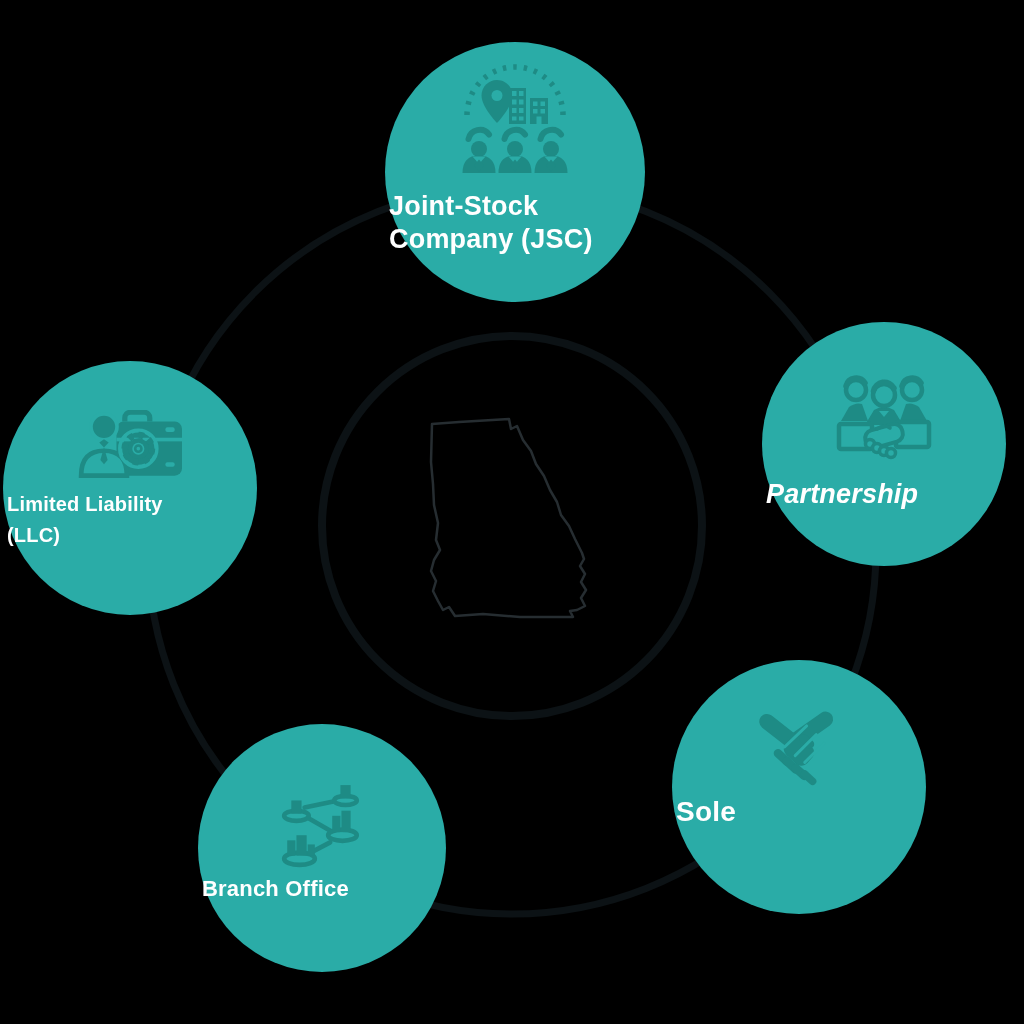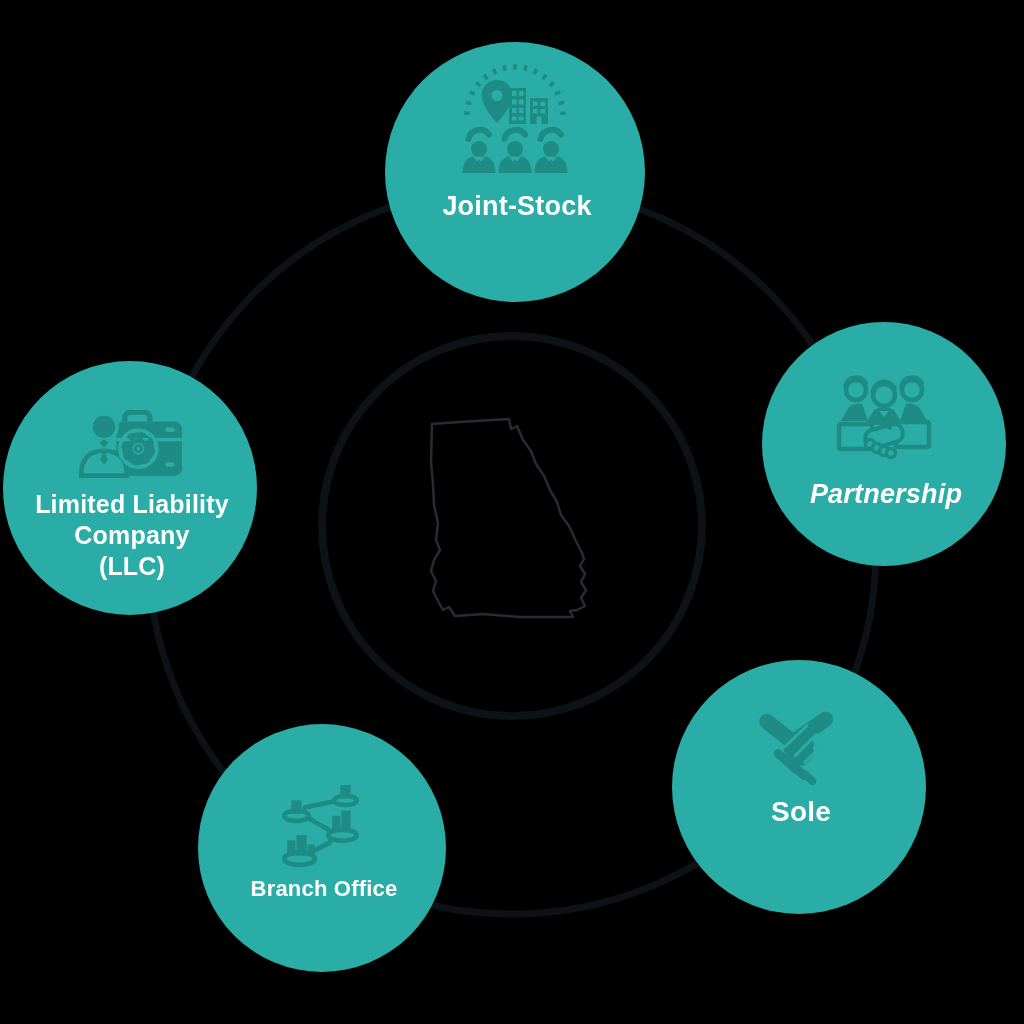--- a/index.html
+++ b/index.html
@@ -9,21 +9,21 @@
     font-family:"Liberation Sans","DejaVu Sans",sans-serif;
   }
   .stage{position:absolute;inset:0;}
   .bg-graphic{position:absolute;left:0;top:0;}
   .node{
     position:absolute;border-radius:50%;
     background:var(--node-fill,#2aaca7);
   }
   .node svg{position:absolute;left:50%;transform:translateX(-50%);}
   .label{
-    position:absolute;left:4px;right:0;text-align:center;
+    position:absolute;left:4px;right:0;text-align:left;
     color:var(--label-color,#fff);font-weight:800;letter-spacing:.2px;
   }
   .label span{display:block;}
 </style>
 </head>
 <body>
 
 <div class="stage">
 
   <svg class="bg-graphic" width="1024" height="1024" viewBox="0 0 1024 1024">
@@ -80,20 +80,21 @@
           <path d="M9.5 76a11.5 11.5 0 0 1 20.5-4.5" fill="none" stroke="var(--icon-color)" stroke-width="6" stroke-linecap="round"></path>
           <circle cx="20" cy="86" r="8" fill="var(--icon-color)"></circle>
           <path d="M3.5 110q0-17.5 16.5-17.5T36.5 110z" fill="var(--icon-color)"></path>
           <path d="M13.5 93.5l6.5 7.5 6.5-7.5z" fill="var(--node-fill)"></path>
           <path d="M20 96.5l5 6-5 6-5-6z" fill="var(--icon-color)"></path>
         </g>
       </g>
     </svg>
     <div class="label" style="top:148px;font-size:27px;line-height:33px;">
       <span>Joint-Stock</span>
+      <span>Company (JSC)</span>
     </div>
   </div>
 
   <div class="node" style="left:762px;top:322px;width:244px;height:244px;">
     <svg width="96" height="92" viewBox="0 0 96 92" style="top:48px;">
       <g fill="var(--icon-color)">
         <path d="M5 51l8-14q7-5 13-3l6 17z"></path>
         <path d="M91 51l-8-14q-7-5-13-3l-6 17z"></path>
         <path d="M29 55l9-15q10-6 20 0l9 15z"></path>
       </g>
@@ -195,20 +196,19 @@
       <path d="M3 63q0-24 22-24t22 24z" fill="var(--node-fill)" stroke="var(--icon-color)" stroke-width="4.5"></path>
       <circle cx="25" cy="16" r="12.5" fill="var(--icon-color)" stroke="var(--node-fill)" stroke-width="3.5"></circle>
       <path d="M20.5 31l4.5 5 4.5-5-4.5-3z" fill="var(--icon-color)"></path>
       <path d="M25 36l3.5 12-3.5 4-3.5-4z" fill="var(--icon-color)"></path>
       <circle cx="58" cy="37" r="17.5" fill="none" stroke="var(--node-fill)" stroke-width="4"></circle>
       <circle cx="58" cy="37" r="13" fill="none" stroke="var(--icon-color)" stroke-width="6.5" stroke-dasharray="4.8 5.4"></circle>
       <circle cx="58" cy="37" r="10" fill="var(--icon-color)"></circle>
       <circle cx="58" cy="37" r="5.8" fill="var(--node-fill)"></circle>
       <circle cx="58" cy="37" r="3" fill="none" stroke="var(--icon-color)" stroke-width="2.5"></circle>
     </svg>
-    <div class="label" style="top:128px;font-size:25px;line-height:31px;">
+    <div class="label" style="top:128px;font-size:20px;line-height:31px;">
       <span>Limited Liability</span>
-      <span>Company</span>
       <span>(LLC)</span>
     </div>
   </div>
 
 </div>
 
 </body></html>

